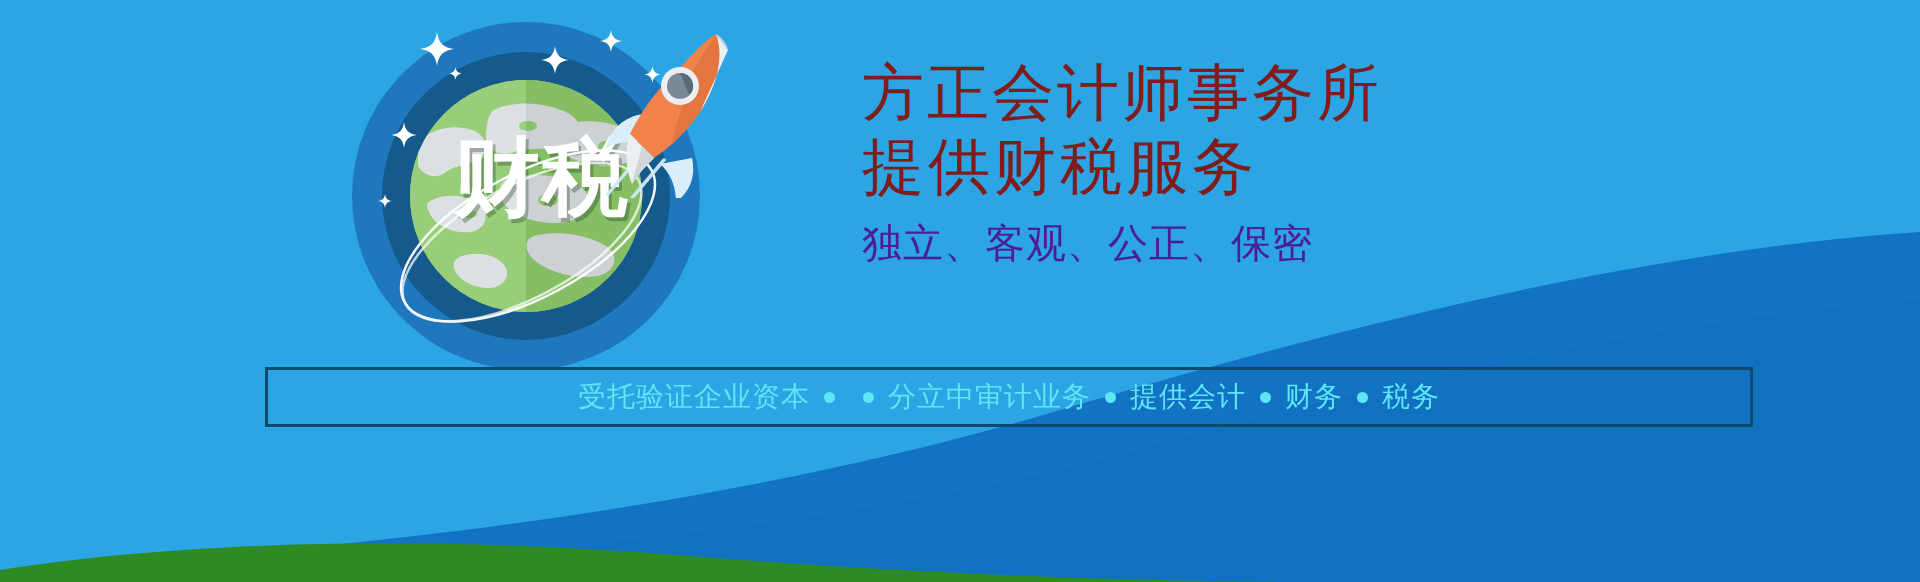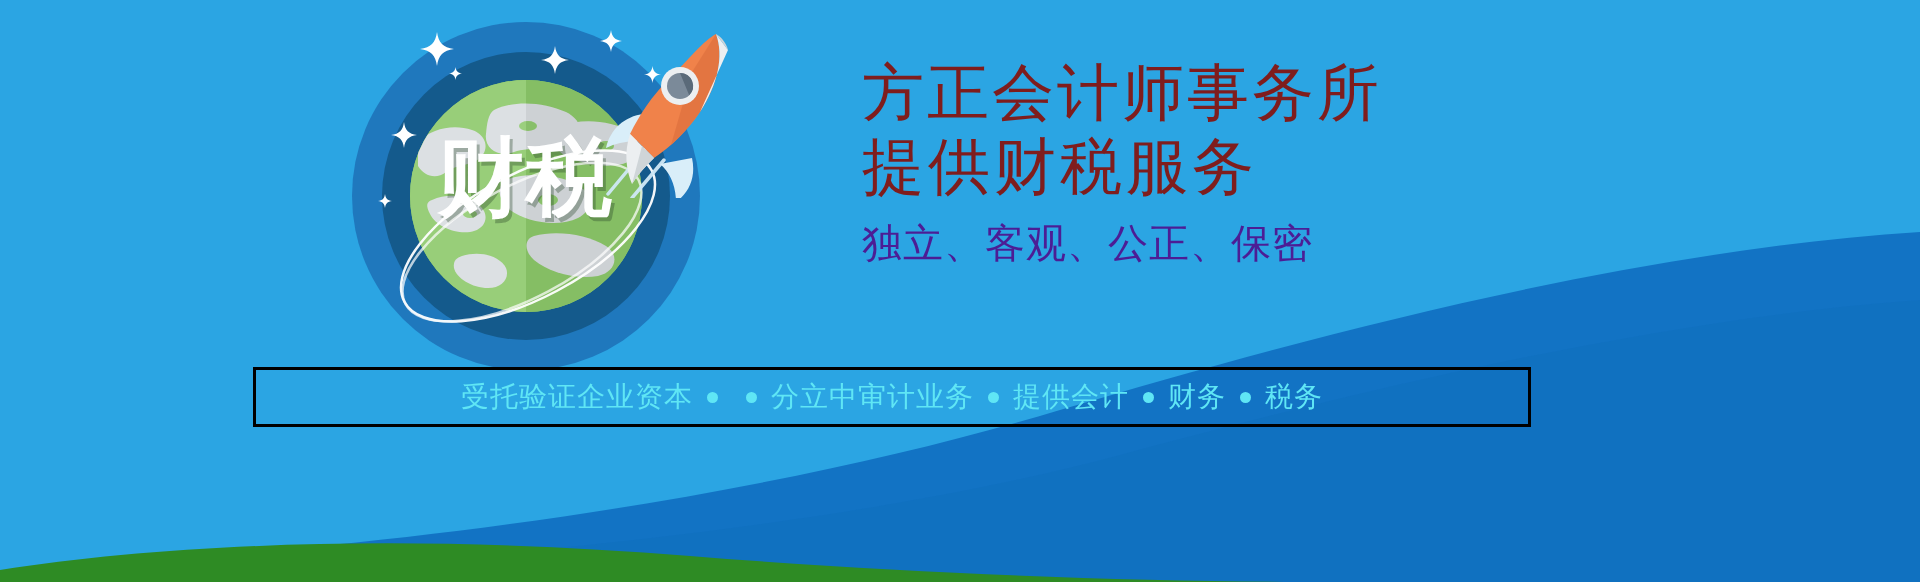--- a/index.html
+++ b/index.html
@@ -58,21 +58,21 @@
   .globe-ocean-light {
     position: absolute;
     left: 0; top: 0;
     width: 50%; height: 100%;
     background: rgba(255,255,255,0.10);
   }
   .globe-svg { position: absolute; left: 0; top: 0; }
 
   .globe-label {
     position: absolute;
-    left: 0;
+    left: 16px;
     top: 112px;
     width: 348px;
     text-align: center;
     font-size: 86px;
     font-weight: bold;
     color: #ffffff;
     letter-spacing: 2px;
     line-height: 1;
     text-shadow: 3px 4px 0 rgba(40,70,40,0.35);
     white-space: nowrap;
@@ -130,25 +130,25 @@
     line-height: 34px;
     letter-spacing: 1px;
     font-weight: 300;
     margin-top: 18px;
     white-space: nowrap;
   }
 
   
   .services-box {
     position: absolute;
-    left: 253px;
+    left: 265px;
     top: 367px;
-    width: 1278px;
+    width: 1488px;
     height: 60px;
-    border: 3px solid #000000;
+    border: 3px solid #0c4a6e;
     box-sizing: border-box;
     display: flex;
     align-items: center;
     justify-content: center;
   }
   .services-inner {
     display: flex;
     align-items: center;
     white-space: nowrap;
   }

